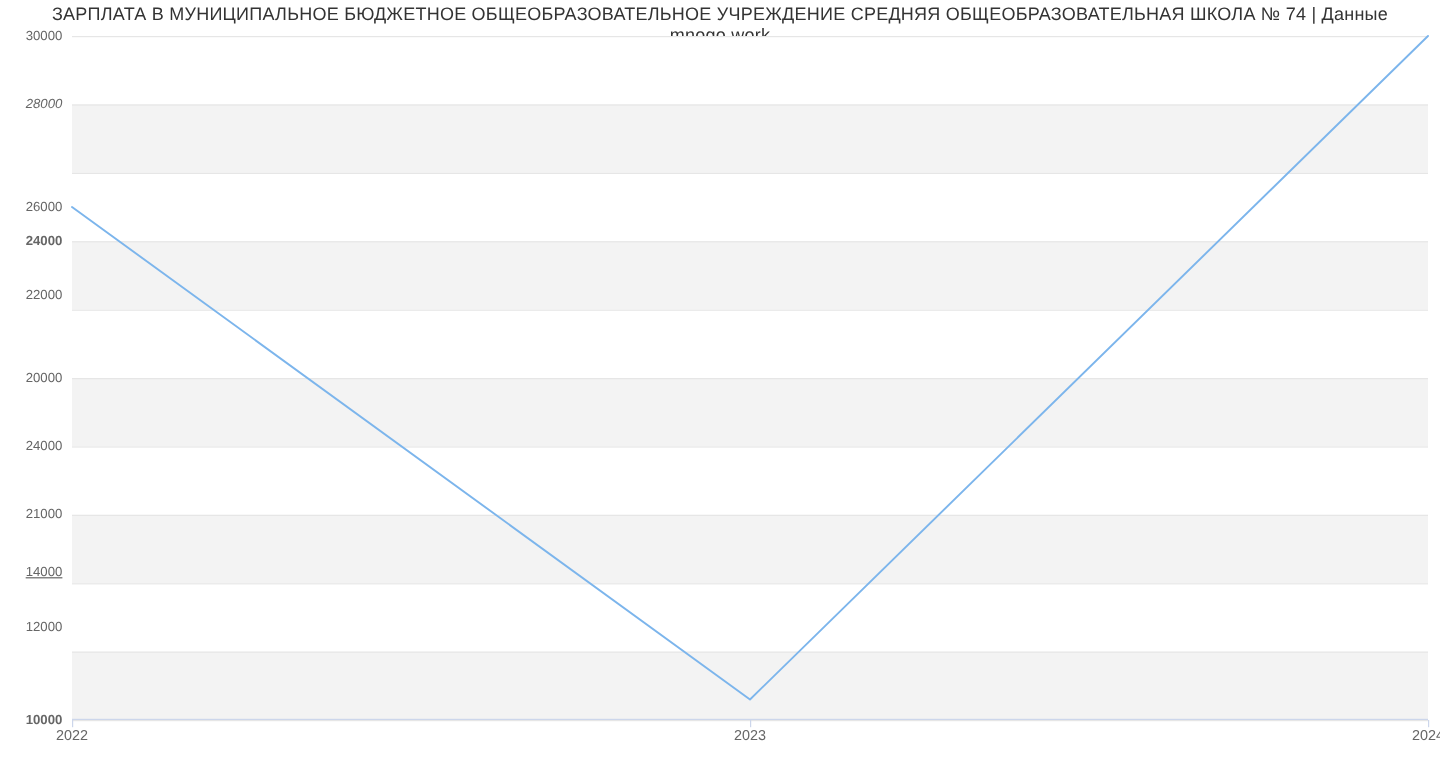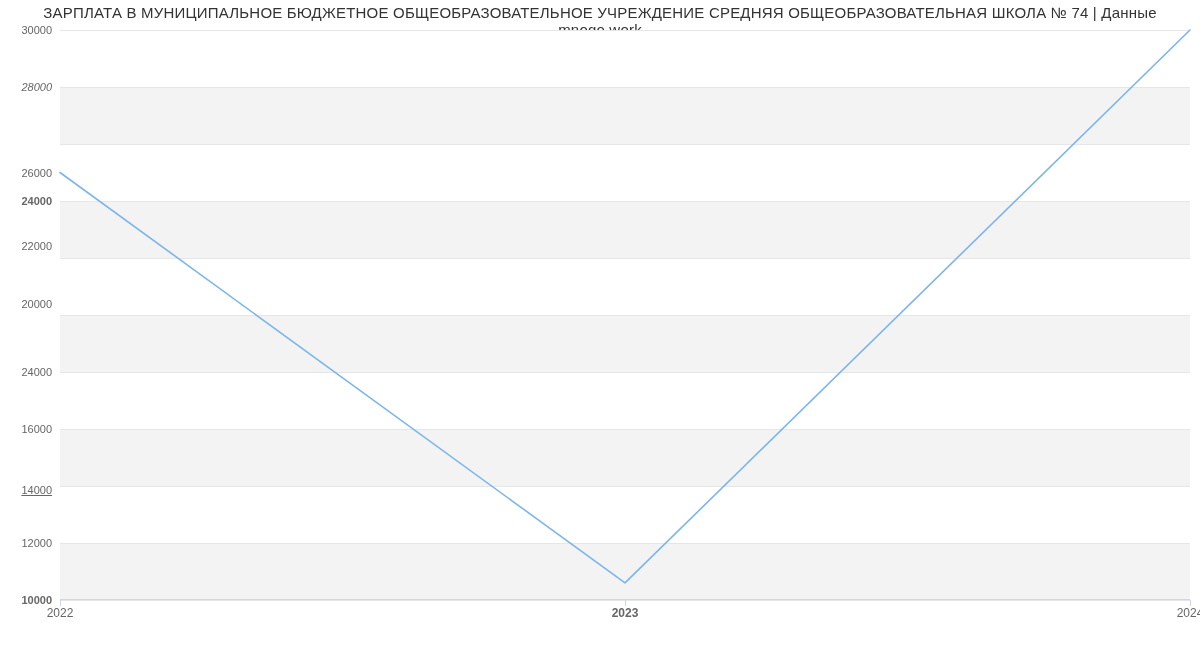--- a/index.html
+++ b/index.html
@@ -125,33 +125,33 @@
         <div class="grid-line" style="top: 114px;"></div>
         <div class="grid-line" style="top: 57px;"></div>
         <div class="grid-line" style="top: 0px;"></div>
       </div>
     <div class="axis-line"></div>
     <svg class="series" viewBox="0 0 1130 570" preserveAspectRatio="none">
       <path id="series-path" class="series-path" d="M0.00 142.50 L565.00 552.90 L1130.00 0.00" style="stroke: rgb(124, 181, 236);"></path>
     </svg>
     <div id="yticks">
         <div class="y-tick-label" style="top: 570px; font-weight: bold;">10000</div>
-        <div class="y-tick-label" style="top: 513px; text-align: right;">12000</div>
-        <div class="y-tick-label" style="top: 460px; text-decoration: underline;">14000</div>
-        <div class="y-tick-label" style="top: 399px;">16000</div>
+        <div class="y-tick-label" style="top: 493px; text-align: right;">12000</div>
+        <div class="y-tick-label" style="top: 447px; text-decoration: underline;">14000</div>
+        <div class="y-tick-label" style="top: 399px;">21000</div>
         <div class="y-tick-label" style="top: 342px;">24000</div>
-        <div class="y-tick-label" style="top: 274px;">20000</div>
+        <div class="y-tick-label" style="top: 285px;">20000</div>
         <div class="y-tick-label" style="top: 216px;">22000</div>
         <div class="y-tick-label" style="top: 171px; font-weight: bold;">24000</div>
         <div class="y-tick-label" style="top: 131px; margin-top: 12px;">26000</div>
         <div class="y-tick-label" style="top: 57px; font-style: italic;">28000</div>
         <div class="y-tick-label" style="top: 0px;">30000</div>
       </div>
     <div id="xticks">
         <div class="x-tick-mark" style="left: 0px;"></div>
         <div class="x-tick-label" style="left: 0px;">2022</div>
         <div class="x-tick-mark" style="left: 565px;"></div>
-        <div class="x-tick-label" style="left: 565px; font-weight: bold;">2023</div>
+        <div class="x-tick-label" style="left: 565px;">2023</div>
         <div class="x-tick-mark" style="left: 1130px;"></div>
         <div class="x-tick-label" style="left: 1130px;">2024</div>
       </div>
   </div>
 </div>
 
 </body></html>

